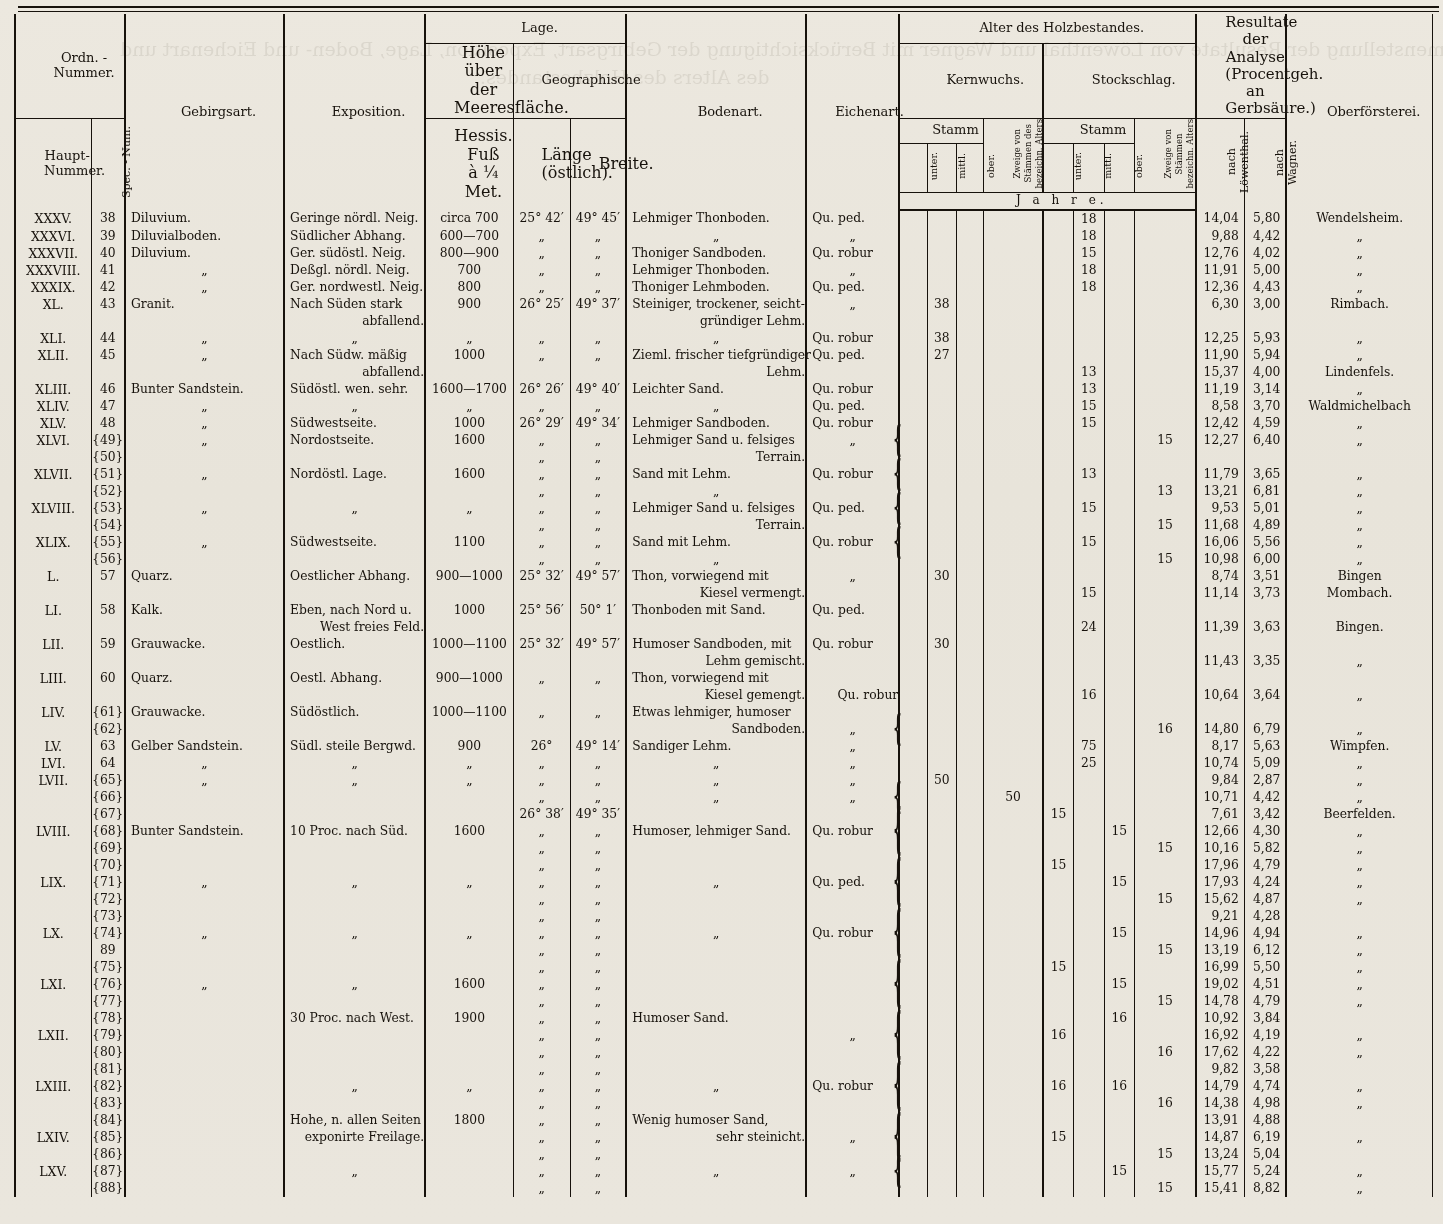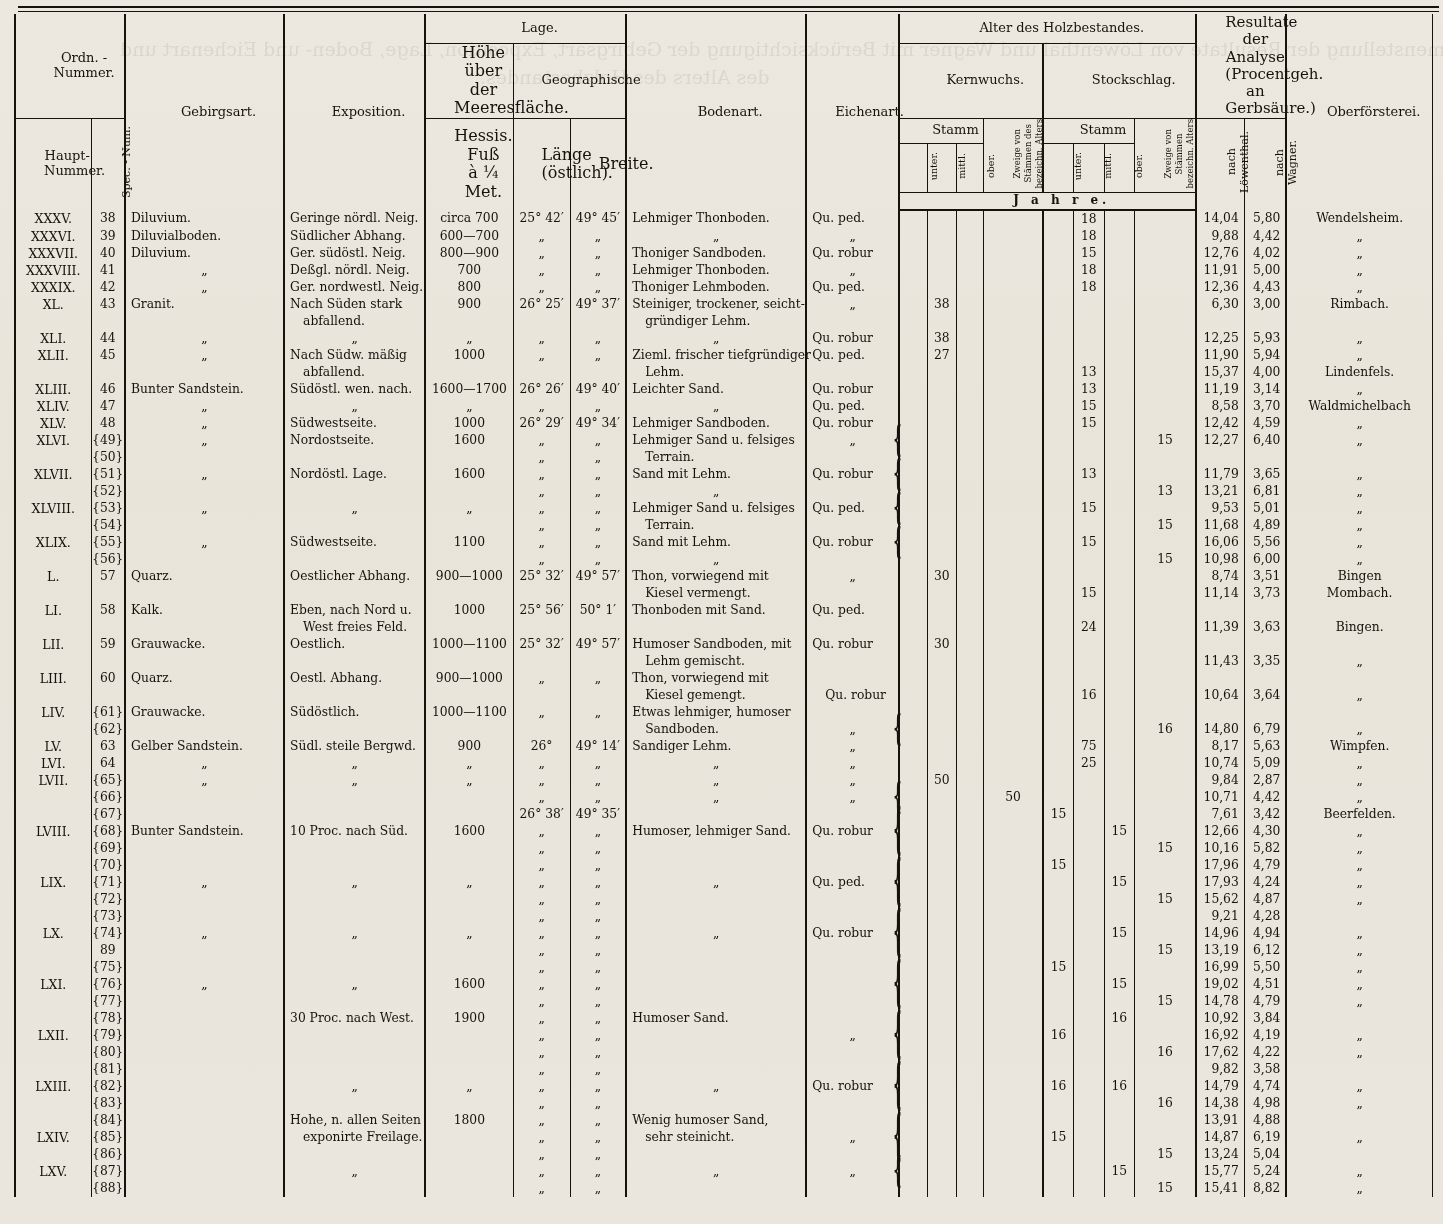--- a/index.html
+++ b/index.html
@@ -22,39 +22,39 @@
     margin-top:2px;border-left:2px solid #17120c;border-right:1px solid #17120c;
     width:1419px;
   }
   th,td{padding:0;overflow:visible;white-space:nowrap;font-weight:normal;}
   thead th{font-size:13px;line-height:1.15;text-align:center;vertical-align:middle;white-space:pre-line;}
   
   th{border-left:1px solid #17120c;padding-left:28px;}
   th.nb{border-left:none;margin-left:24px;}
   th.hv{border-left:2px solid #17120c;}
   th.bb{border-bottom:1.5px solid #17120c;}
-  tr.hlast th{border-bottom:2.5px solid #17120c;font-weight:bold;}
+  tr.hlast th{border-bottom:2.5px solid #17120c;}
   .vert{writing-mode:vertical-rl;transform:rotate(180deg);display:inline-block;
         font-size:11px;line-height:1.2;white-space:pre-line;}
   .vert.small{font-size:8.5px;line-height:1.3;}
   th.sub{font-size:16px;}
   th.jahre{font-size:12px;letter-spacing:4px;border-top:1.5px solid #17120c;}
   
   tbody td{height:17px;line-height:17px;font-size:12.3px;text-align:center;border-left:1px solid #17120c;position:relative;}
   tbody td:nth-child(1){border-left:none;font-size:12.5px;}
   tbody td:nth-child(3),tbody td:nth-child(4),tbody td:nth-child(5),
   tbody td:nth-child(8),tbody td:nth-child(9),tbody td:nth-child(10),
   tbody td:nth-child(14),tbody td:nth-child(20){border-left-width:2px;}
   tbody td:nth-child(18){border-left-width:2.5px;}
   td.tl{text-align:left;padding-left:5px;}
   td.c-e{}
   td.c-lw,td.c-wg{text-align:right;padding-right:5px;}
   td.c-of{text-align:center;}
   td.ditto{text-align:center !important;text-indent:0 !important;padding-left:0 !important;}
-  tr.cont td.tl{text-indent:13px;}
+  tr.cont td.tl{text-indent:13px;text-align:right;}
   .brace{
     position:absolute;right:-4px;top:50%;
     font-size:15px;color:#17120c;z-index:2;font-family:"DejaVu Sans",sans-serif;
   }
   .brace.b2{transform:translateY(-50%) scale(1,2.4);}
   .brace.b3{transform:translateY(-50%) scale(1,3.6);}
 </style>
 </head>
 <body>
 
@@ -363,21 +363,21 @@
           <td class=""></td>
           <td class=""></td>
           <td class="c-lw">15,37</td>
           <td class="c-wg">4,00</td>
           <td class="c-of">Lindenfels.</td>
         </tr>
         <tr>
           <td class="">XLIII.</td>
           <td class="">46</td>
           <td class="tl">Bunter Sandstein.</td>
-          <td class="tl c-e">Südöstl. wen. nach.</td>
+          <td class="tl c-e">Südöstl. wen. sehr.</td>
           <td class="">1600—1700</td>
           <td class="">26° 26′</td>
           <td class="">49° 40′</td>
           <td class="tl">Leichter Sand.</td>
           <td class="tl">Qu. robur</td>
           <td class=""></td>
           <td class=""></td>
           <td class=""></td>
           <td class=""></td>
           <td class=""></td>

